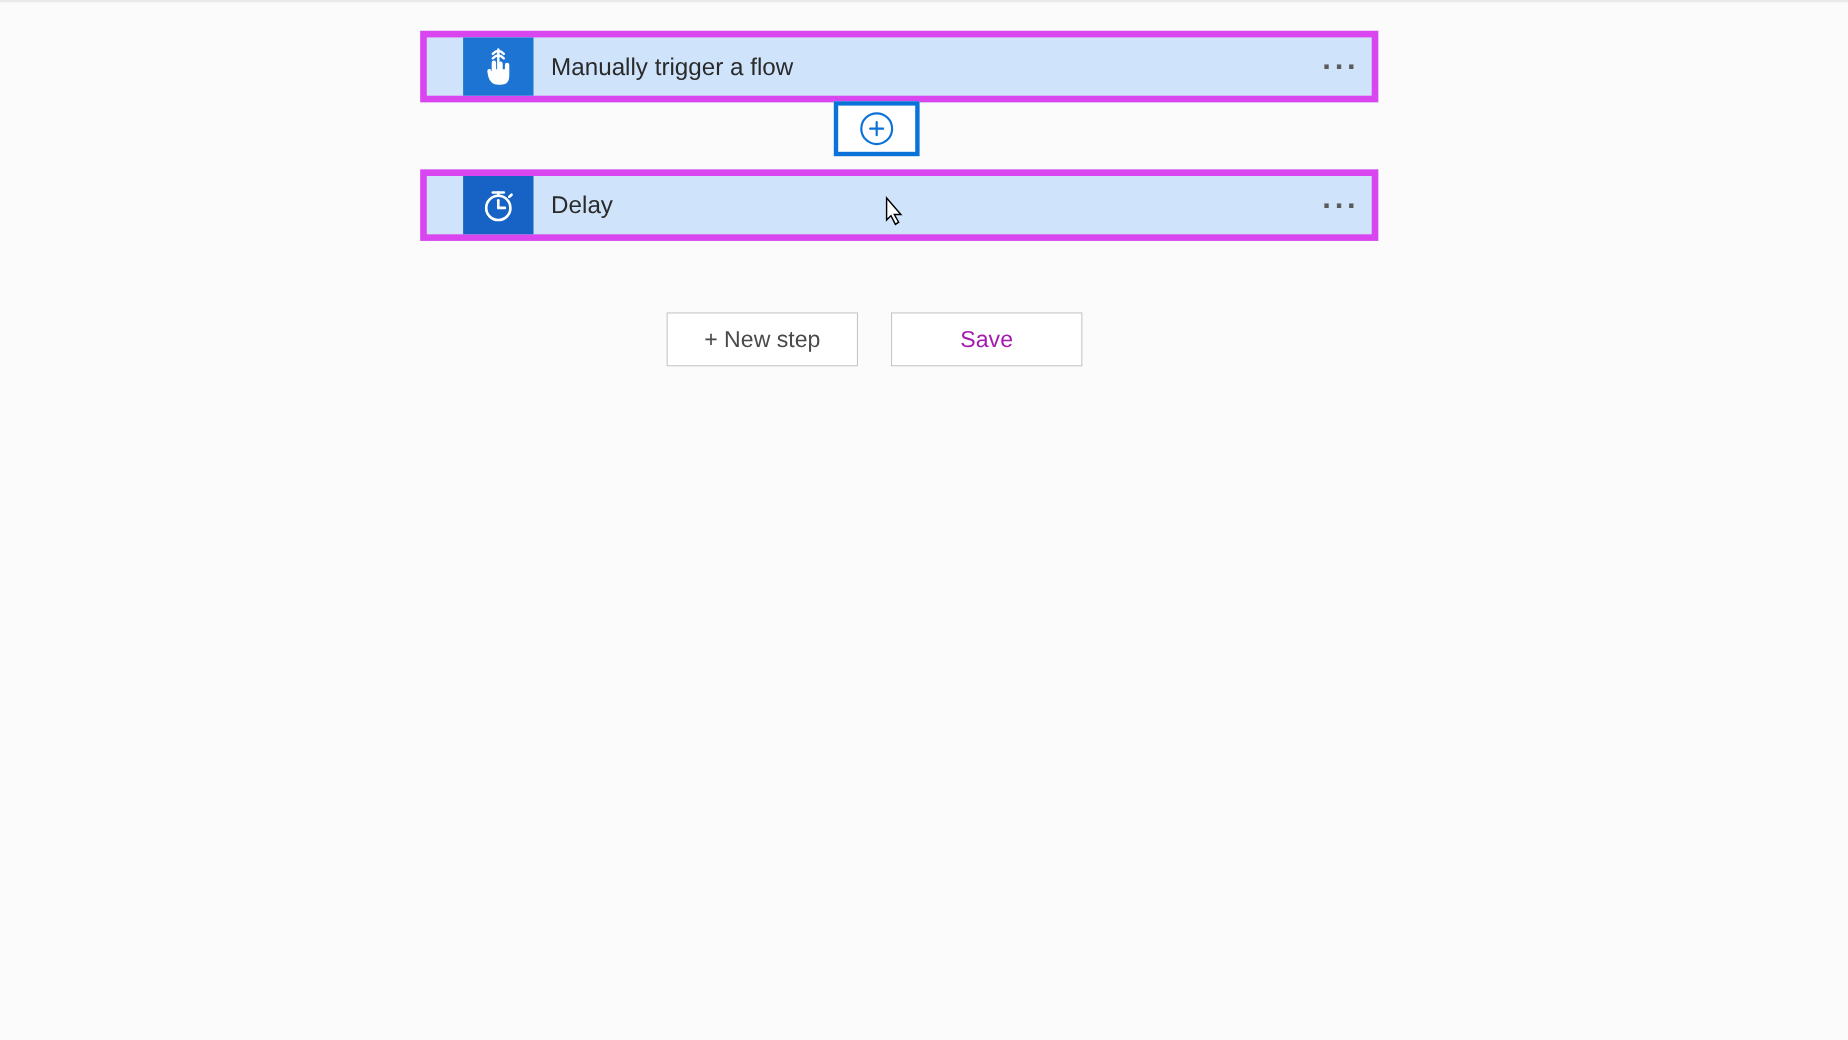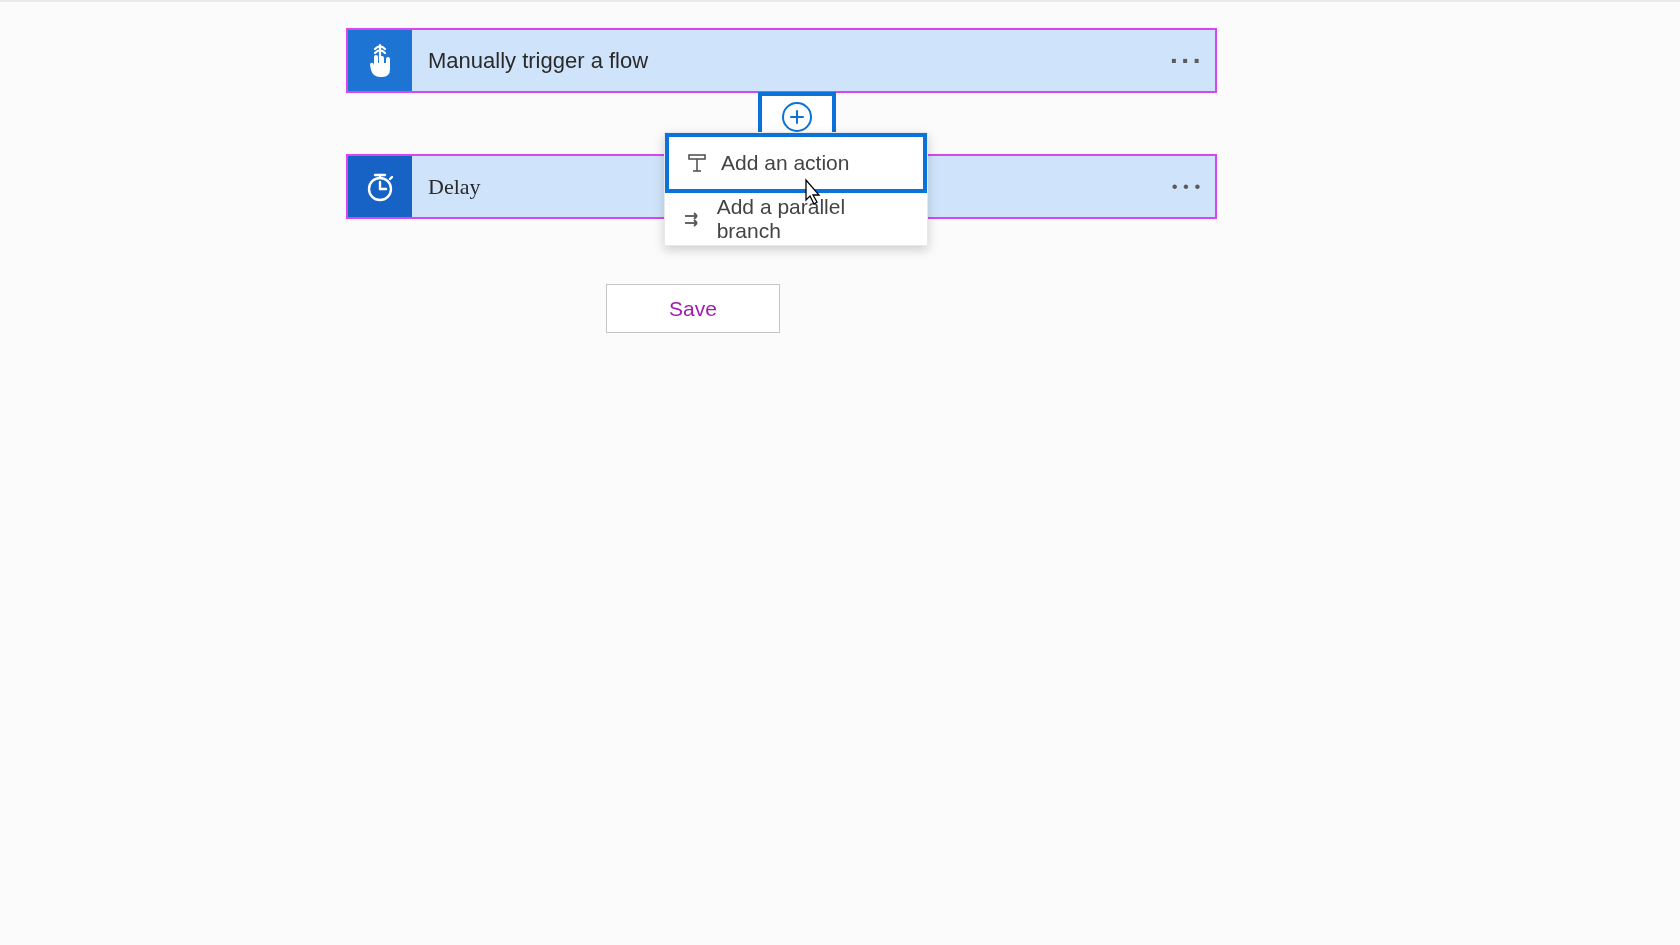--- a/index.html
+++ b/index.html
@@ -17,30 +17,31 @@
     }
     .canvas {
       position: relative;
       width: 100%;
       height: 100%;
     }
 
     
     .step-card {
       position: absolute;
-      left: 346px;
+      left: 382px;
       width: 871px;
       height: 65px;
       display: flex;
       align-items: stretch;
       background: #cfe4fa;
-      border: 2px solid #d946ef;
+      border: 6px solid #d946ef;
+      padding-left: 33px;
     }
     .step-trigger { top: 28px; }
-    .step-delay { top: 154px; font-family: Liberation Serif, serif; }
+    .step-delay { top: 154px; }
 
     .step-icon-sq {
       width: 64px;
       height: 100%;
       flex: 0 0 64px;
       display: flex;
       align-items: center;
       justify-content: center;
     }
     .icon-trigger-bg { background: #1e74d2; }
@@ -213,48 +214,28 @@
         <path d="M18 6 L18 9" stroke="#ffffff" stroke-width="2.4" stroke-linecap="round"></path>
         <path d="M28 10 L30 8" stroke="#ffffff" stroke-width="2.4" stroke-linecap="round"></path>
       </svg>
     </div>
     <div class="step-title">Delay</div>
     <div class="step-menu">
       <span class="dots">···</span>
     </div>
   </div>
 
-  <div class="dropdown">
-    <div class="dropdown-item highlight">
-      <span class="item-icon">
-        <svg width="20" height="20" viewBox="0 0 20 20">
-          <rect x="2" y="2" width="16" height="4" fill="none" stroke="#555" stroke-width="1.6"></rect>
-          <path d="M10 6 L10 18" stroke="#555" stroke-width="1.6"></path>
-          <path d="M6 18 L14 18" stroke="#555" stroke-width="1.6"></path>
-        </svg>
-      </span>
-      <span>Add an action</span>
-    </div>
-    <div class="dropdown-item">
-      <span class="item-icon">
-        <svg width="20" height="20" viewBox="0 0 20 20">
-          <path d="M2 7 L14 7" stroke="#555" stroke-width="1.8"></path>
-          <path d="M14 7 L11 4 M14 7 L11 10" stroke="#555" stroke-width="1.8" fill="none"></path>
-          <path d="M2 14 L14 14" stroke="#555" stroke-width="1.8"></path>
-          <path d="M14 14 L11 11 M14 14 L11 17" stroke="#555" stroke-width="1.8" fill="none"></path>
-        </svg>
-      </span>
-      <span>Add a parallel branch</span>
-    </div>
-  </div>
 
   <div class="cursor">
     <svg width="24" height="30" viewBox="0 0 24 30">
       <path d="M6 2 L6 22 L10 18 L14 26 L17 24 L13 17 L19 17 Z" fill="#ffffff" stroke="#000" stroke-width="1.3"></path>
     </svg>
   </div>
 
   <div class="btn-row">
+    <div class="btn">
+      <span>+ New step</span>
+    </div>
     <div class="btn save">
       <span>Save</span>
     </div>
   </div>
 </div>
 
 </body></html>

